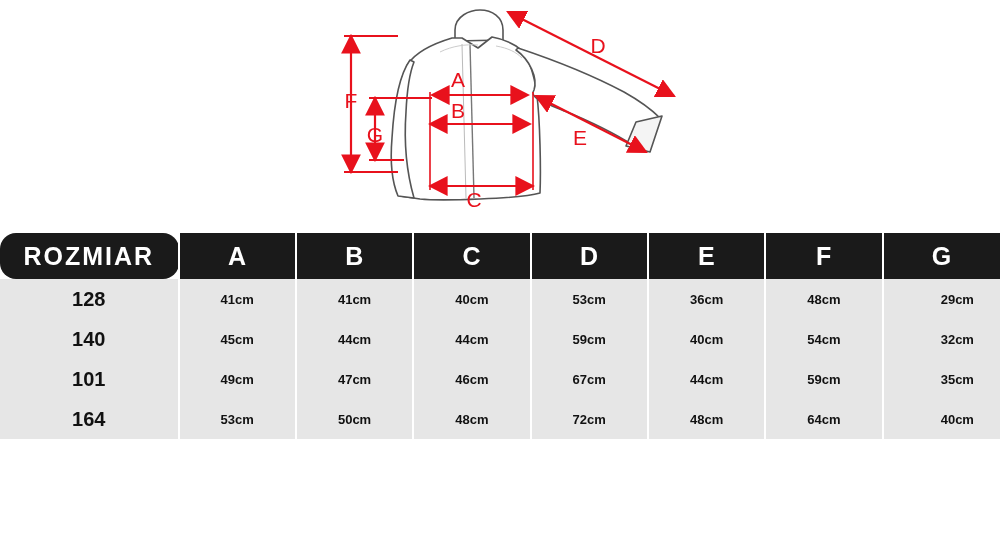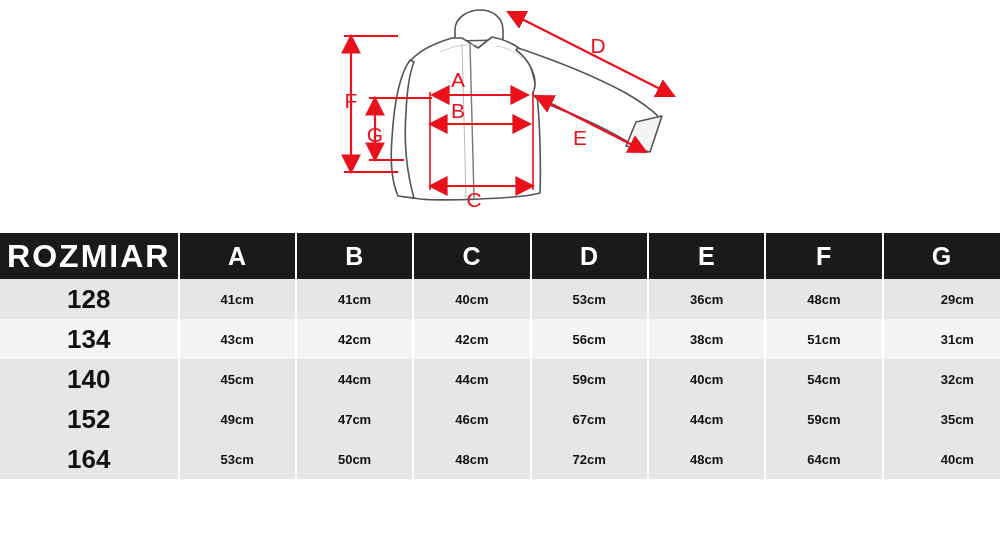--- a/index.html
+++ b/index.html
@@ -44,40 +44,41 @@
   #size-table thead th {
     background: #1a1a1a;
     color: #ffffff;
     font-weight: bold;
     height: 44px;
     vertical-align: middle;
     border-right: 2px solid #ffffff;
     letter-spacing: 0.5px;
   }
   #size-table thead th.head-size {
-    font-size: 32px;
+    font-size: 25px;
     letter-spacing: 2px;
+    border-radius: 16px;
   }
   #size-table thead th.head-col {
     font-size: 25px;
   }
   #size-table thead th:last-child { border-right: none; }
 
   #size-table tbody td {
     height: 38px;
     text-align: center;
     vertical-align: middle;
     font-size: 13px;
     font-weight: bold;
     color: #111111;
     border-right: 2px solid #ffffff;
   }
   #size-table tbody td:last-child { border-right: none; padding-left: 32px; }
   #size-table tbody td.size-cell {
-    font-size: 26px;
+    font-size: 20px;
   }
   #size-table tbody tr.odd td  { background: #e6e6e6; }
   #size-table tbody tr.even td { background: #f4f4f4; }
 </style>
 </head>
 <body>
 
 <div id="page">
 
   <div id="diagram">
@@ -182,42 +183,32 @@
       <tr class="odd">
         <td class="size-cell">128</td>
         <td>41cm</td>
         <td>41cm</td>
         <td>40cm</td>
         <td>53cm</td>
         <td>36cm</td>
         <td>48cm</td>
         <td>29cm</td>
       </tr>
-      <tr class="even">
-        <td class="size-cell">134</td>
-        <td>43cm</td>
-        <td>42cm</td>
-        <td>42cm</td>
-        <td>56cm</td>
-        <td>38cm</td>
-        <td>51cm</td>
-        <td>31cm</td>
-      </tr>
       <tr class="odd">
         <td class="size-cell">140</td>
         <td>45cm</td>
         <td>44cm</td>
         <td>44cm</td>
         <td>59cm</td>
         <td>40cm</td>
         <td>54cm</td>
         <td>32cm</td>
       </tr>
       <tr class="odd">
-        <td class="size-cell">152</td>
+        <td class="size-cell">101</td>
         <td>49cm</td>
         <td>47cm</td>
         <td>46cm</td>
         <td>67cm</td>
         <td>44cm</td>
         <td>59cm</td>
         <td>35cm</td>
       </tr>
       <tr class="odd">
         <td class="size-cell">164</td>

